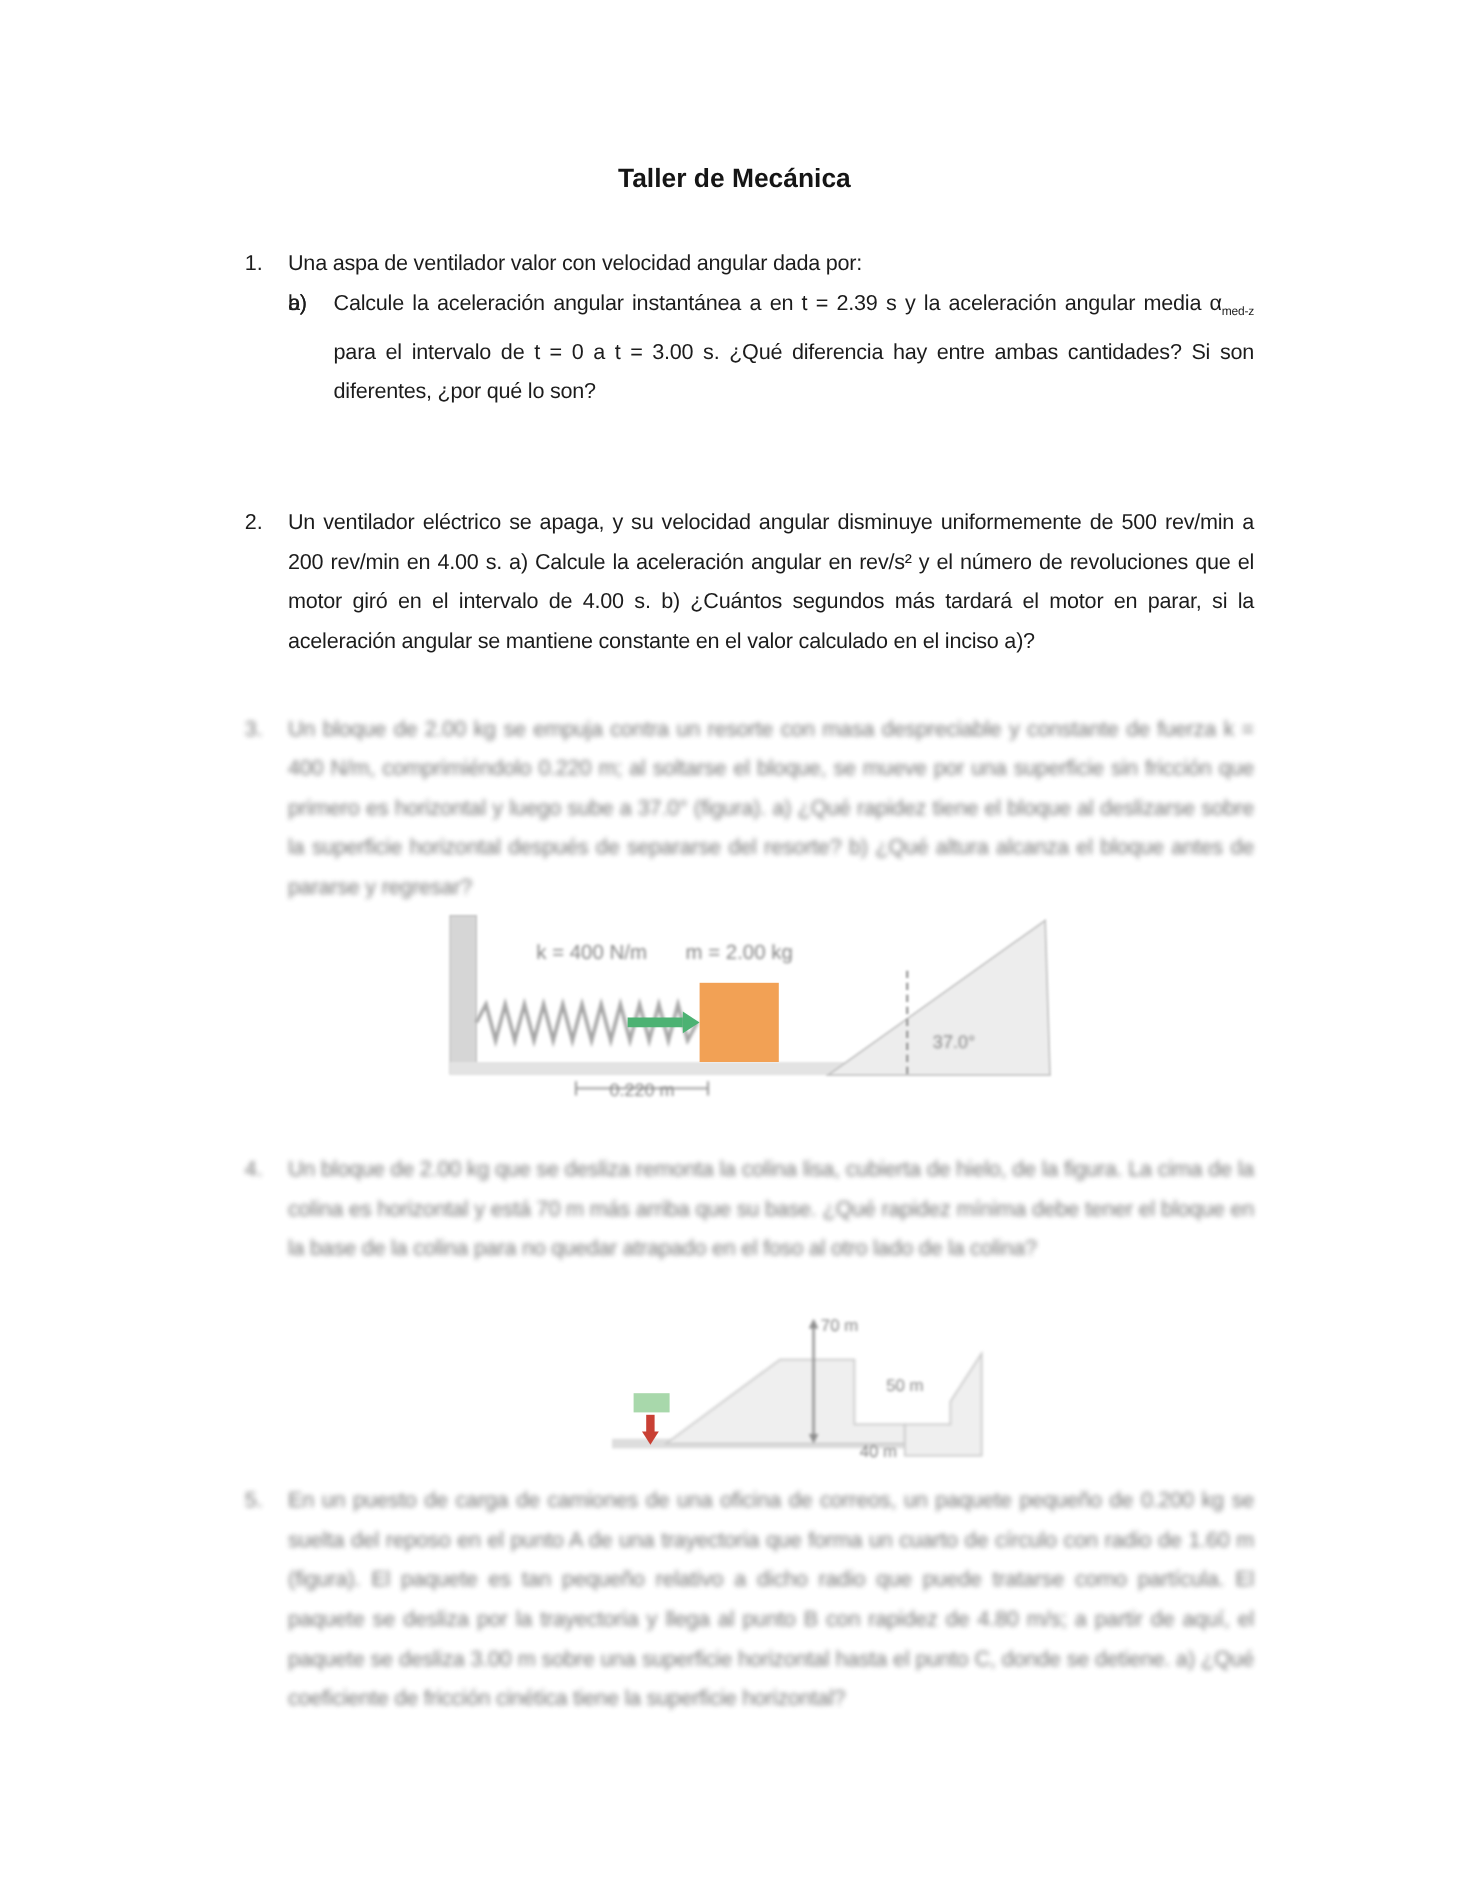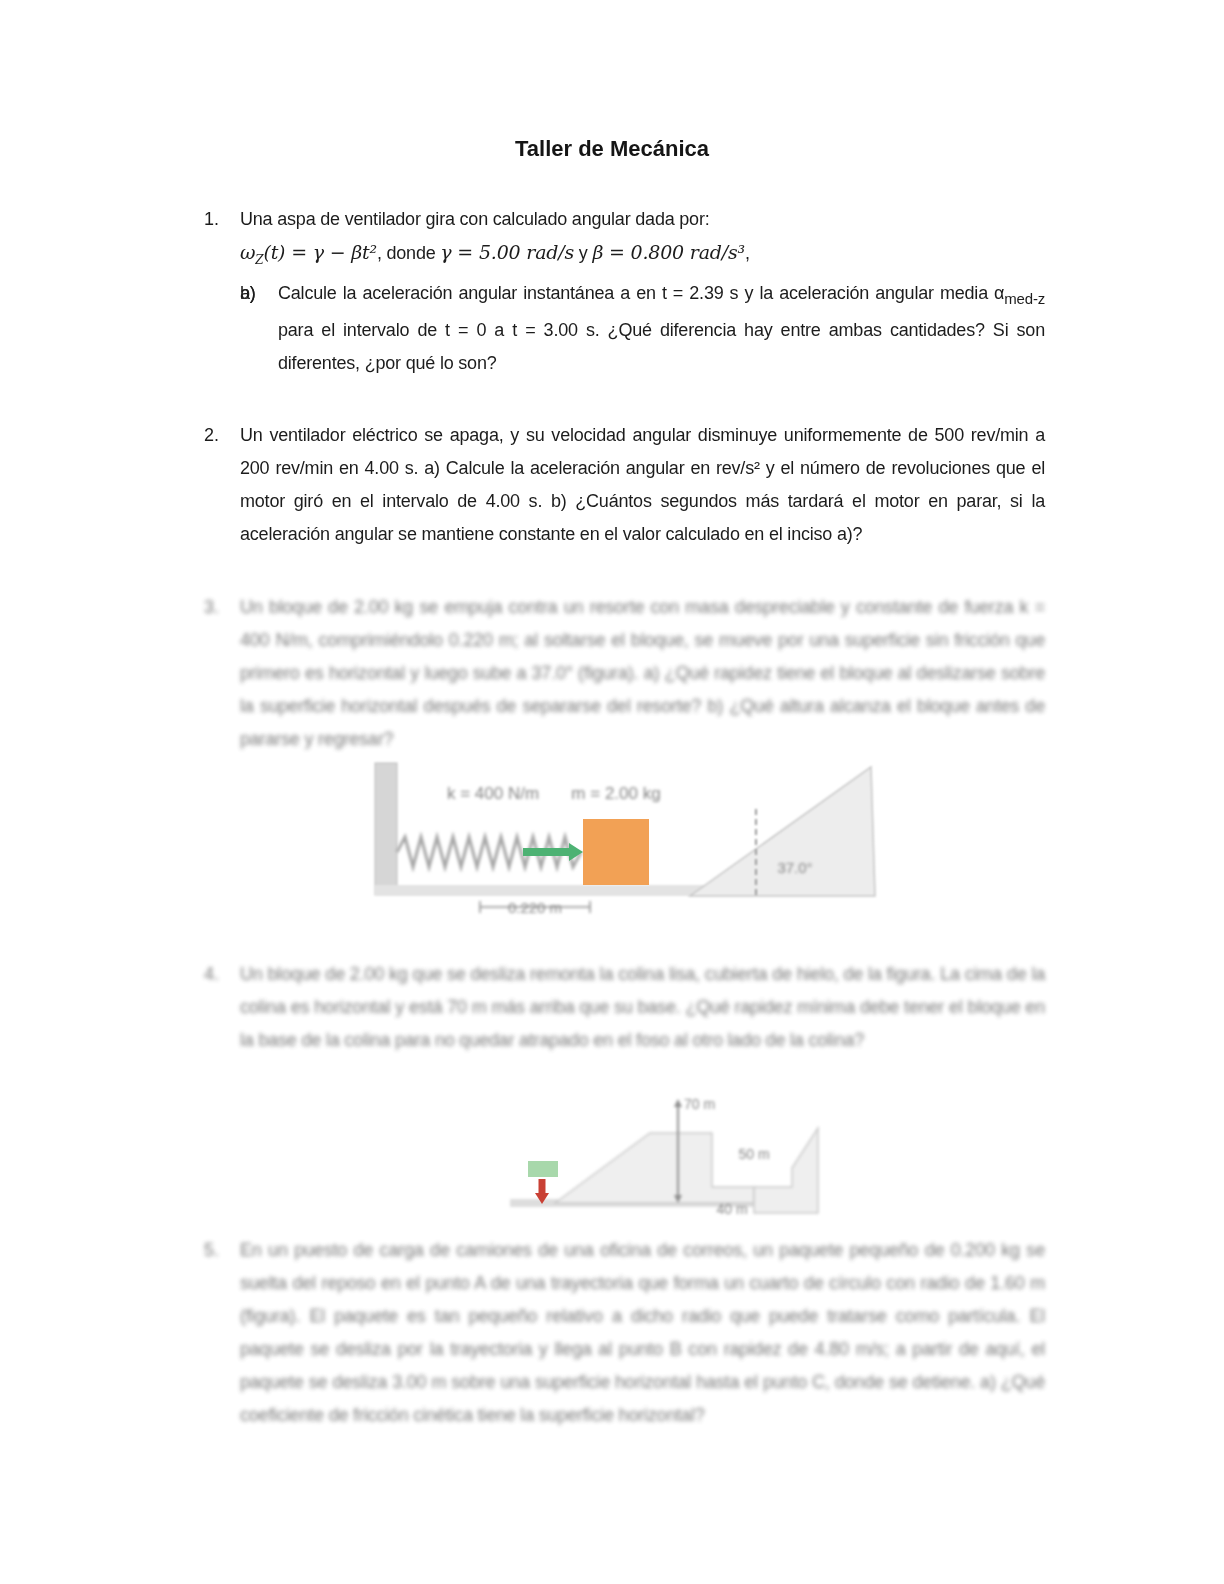--- a/index.html
+++ b/index.html
@@ -21,42 +21,41 @@
   .pbody {
     margin-left:36px;
     font-size:18px; line-height:33px; letter-spacing:-0.2px;
     text-align:justify;
   }
   .line { text-align:left; }
   .subitem { position:relative; padding-left:38px; }
   .slabel { position:absolute; left:0; top:0; }
   .math { font-family:"DejaVu Serif", serif; font-style:italic; font-size:19px; }
   .msub { font-family:"DejaVu Serif", serif; font-style:italic; font-size:12px; }
-  .ssub { font-size:15px; }
+  .ssub { font-size:10px; }
   .blurred { filter:blur(2.3px); color:#6e6e6e; opacity:0.9; }
   .figlabel {
     font-family:"Liberation Sans", sans-serif;
     fill:#858585;
   }
   .softblur { filter:blur(1.5px); }
   .mildblur { filter:blur(1.1px); }
   svg { position:absolute; overflow:visible; }
 </style>
 </head>
 <body>
 
 <div class="page">
 
   <h1 class="title">Taller de Mecánica</h1>
 
   <section class="problem" style="top:203px;">
     <span class="num">1.</span>
     <div class="pbody">
-      <div class="line">Una aspa de ventilador gira con calculado angular dada por:</div>
-      <div class="line"><span class="math">ω</span><sub class="msub">Z</sub><span class="math">(t) = γ − βt²</span><span>, donde </span><span class="math">γ = 5.00 rad/s</span><span> y </span><span class="math">β = 0.800 rad/s³</span><span>,</span></div>
+      <div class="line">Una aspa de ventilador valor con velocidad angular dada por:</div>
       <div class="subitem">
         <span class="slabel">a)</span>
       </div>
       <div class="subitem">
         <span class="slabel">b)</span>
         <span><span>Calcule la aceleración angular instantánea a en t = 2.39 s y la aceleración angular media </span><span>α</span><sub class="ssub">med-z</sub><span> para el intervalo de t = 0 a t = 3.00 s. ¿Qué diferencia hay entre ambas cantidades? Si son diferentes, ¿por qué lo son?</span></span>
       </div>
     </div>
   </section>
 

